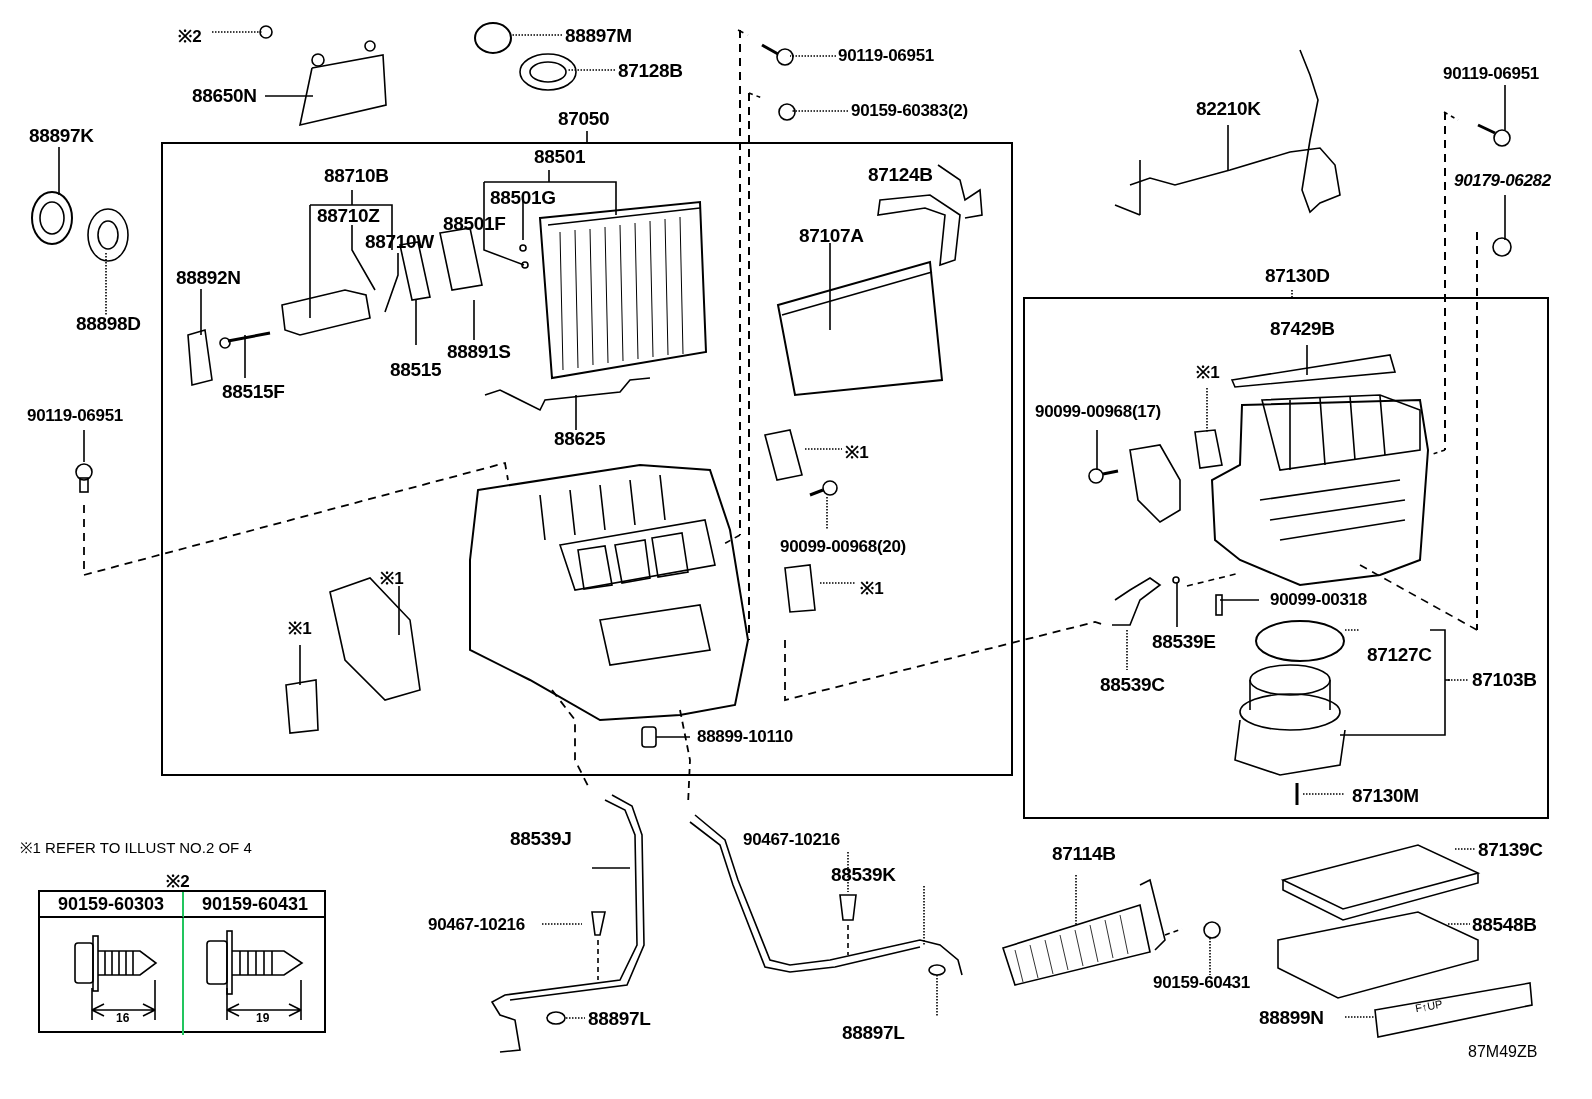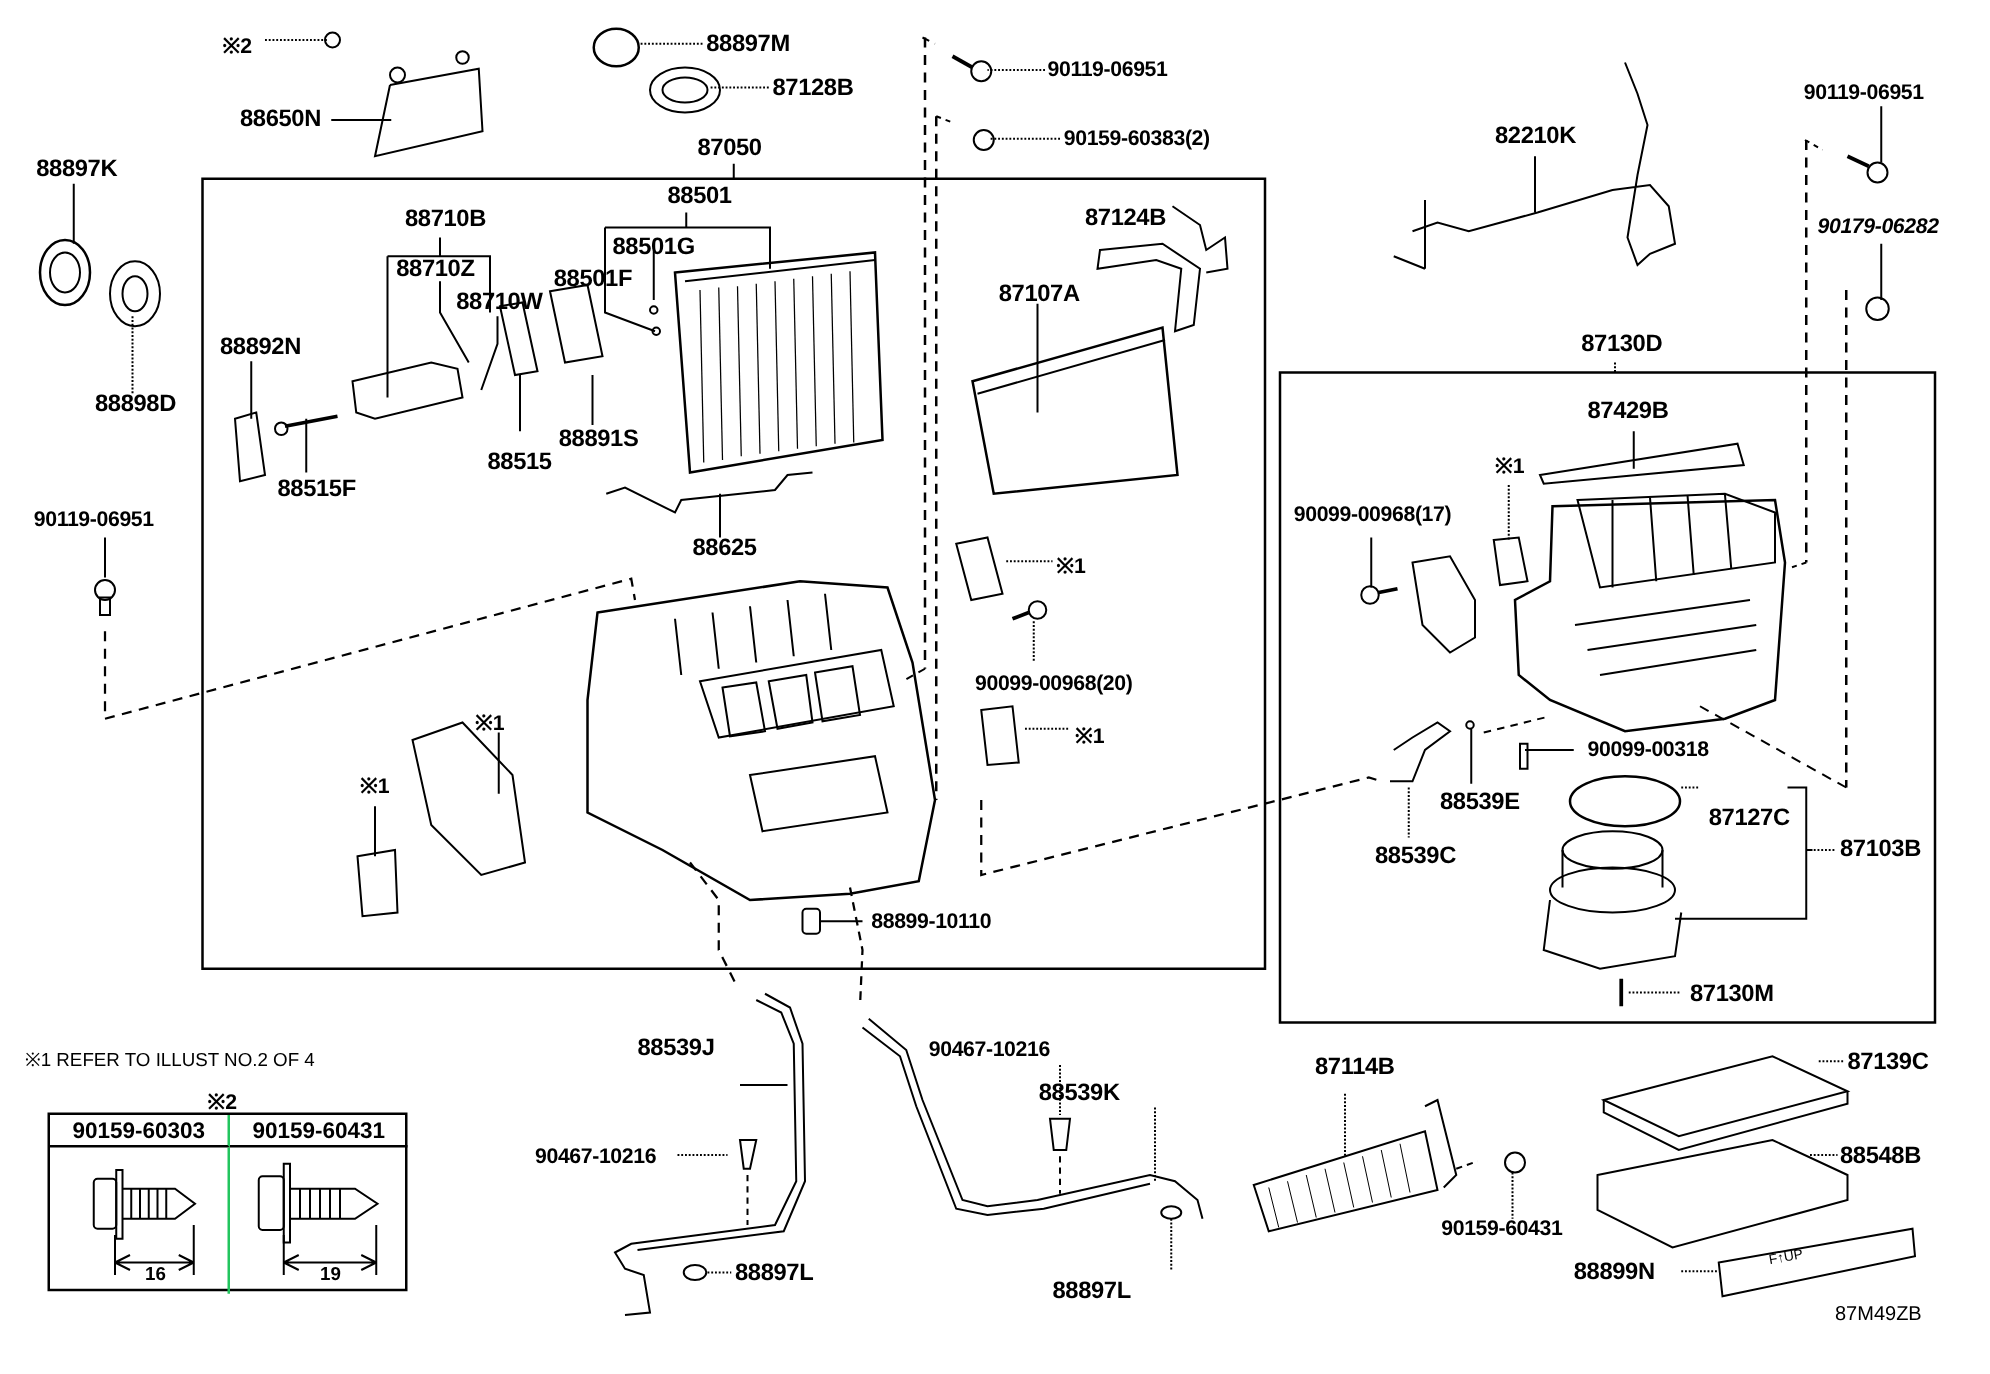--- a/index.html
+++ b/index.html
@@ -12,21 +12,21 @@
   .lbl.sm { font-size:17px; }
   .plain { position:absolute; font-family:"Liberation Sans",sans-serif; font-size:15px; white-space:nowrap; }
   .ref { position:absolute; font-family:"Liberation Sans",sans-serif; font-size:17px; font-weight:bold; white-space:nowrap; }
   .note-table { position:absolute; left:38px; top:890px; width:288px; height:143px;
                 border:2px solid #000; box-sizing:border-box; display:grid;
                 grid-template-columns:1fr 1fr; grid-template-rows:26px 1fr; }
   .note-table .hdr { border-bottom:2px solid #000; text-align:center; font-weight:bold;
                      font-family:"Liberation Sans Narrow","Liberation Sans",sans-serif; font-size:18px; line-height:24px; }
   .note-table .c1 { border-right:2px solid #22c55e; }
   .note-table .cell { position:relative; }
-  .dim { position:absolute; font-family:"Liberation Sans",sans-serif; font-size:15px; font-weight:bold; }
+  .dim { position:absolute; font-family:"Liberation Sans",sans-serif; font-size:12px; font-weight:bold; }
 </style>
 </head>
 <body>
 
 <div id="stage">
 
   <svg id="art" width="1592" height="1099" viewBox="0 0 1592 1099">
     <g fill="none" stroke="#000" stroke-width="1.6">
 
       <rect x="162" y="143" width="850" height="632" stroke-width="2"></rect>

